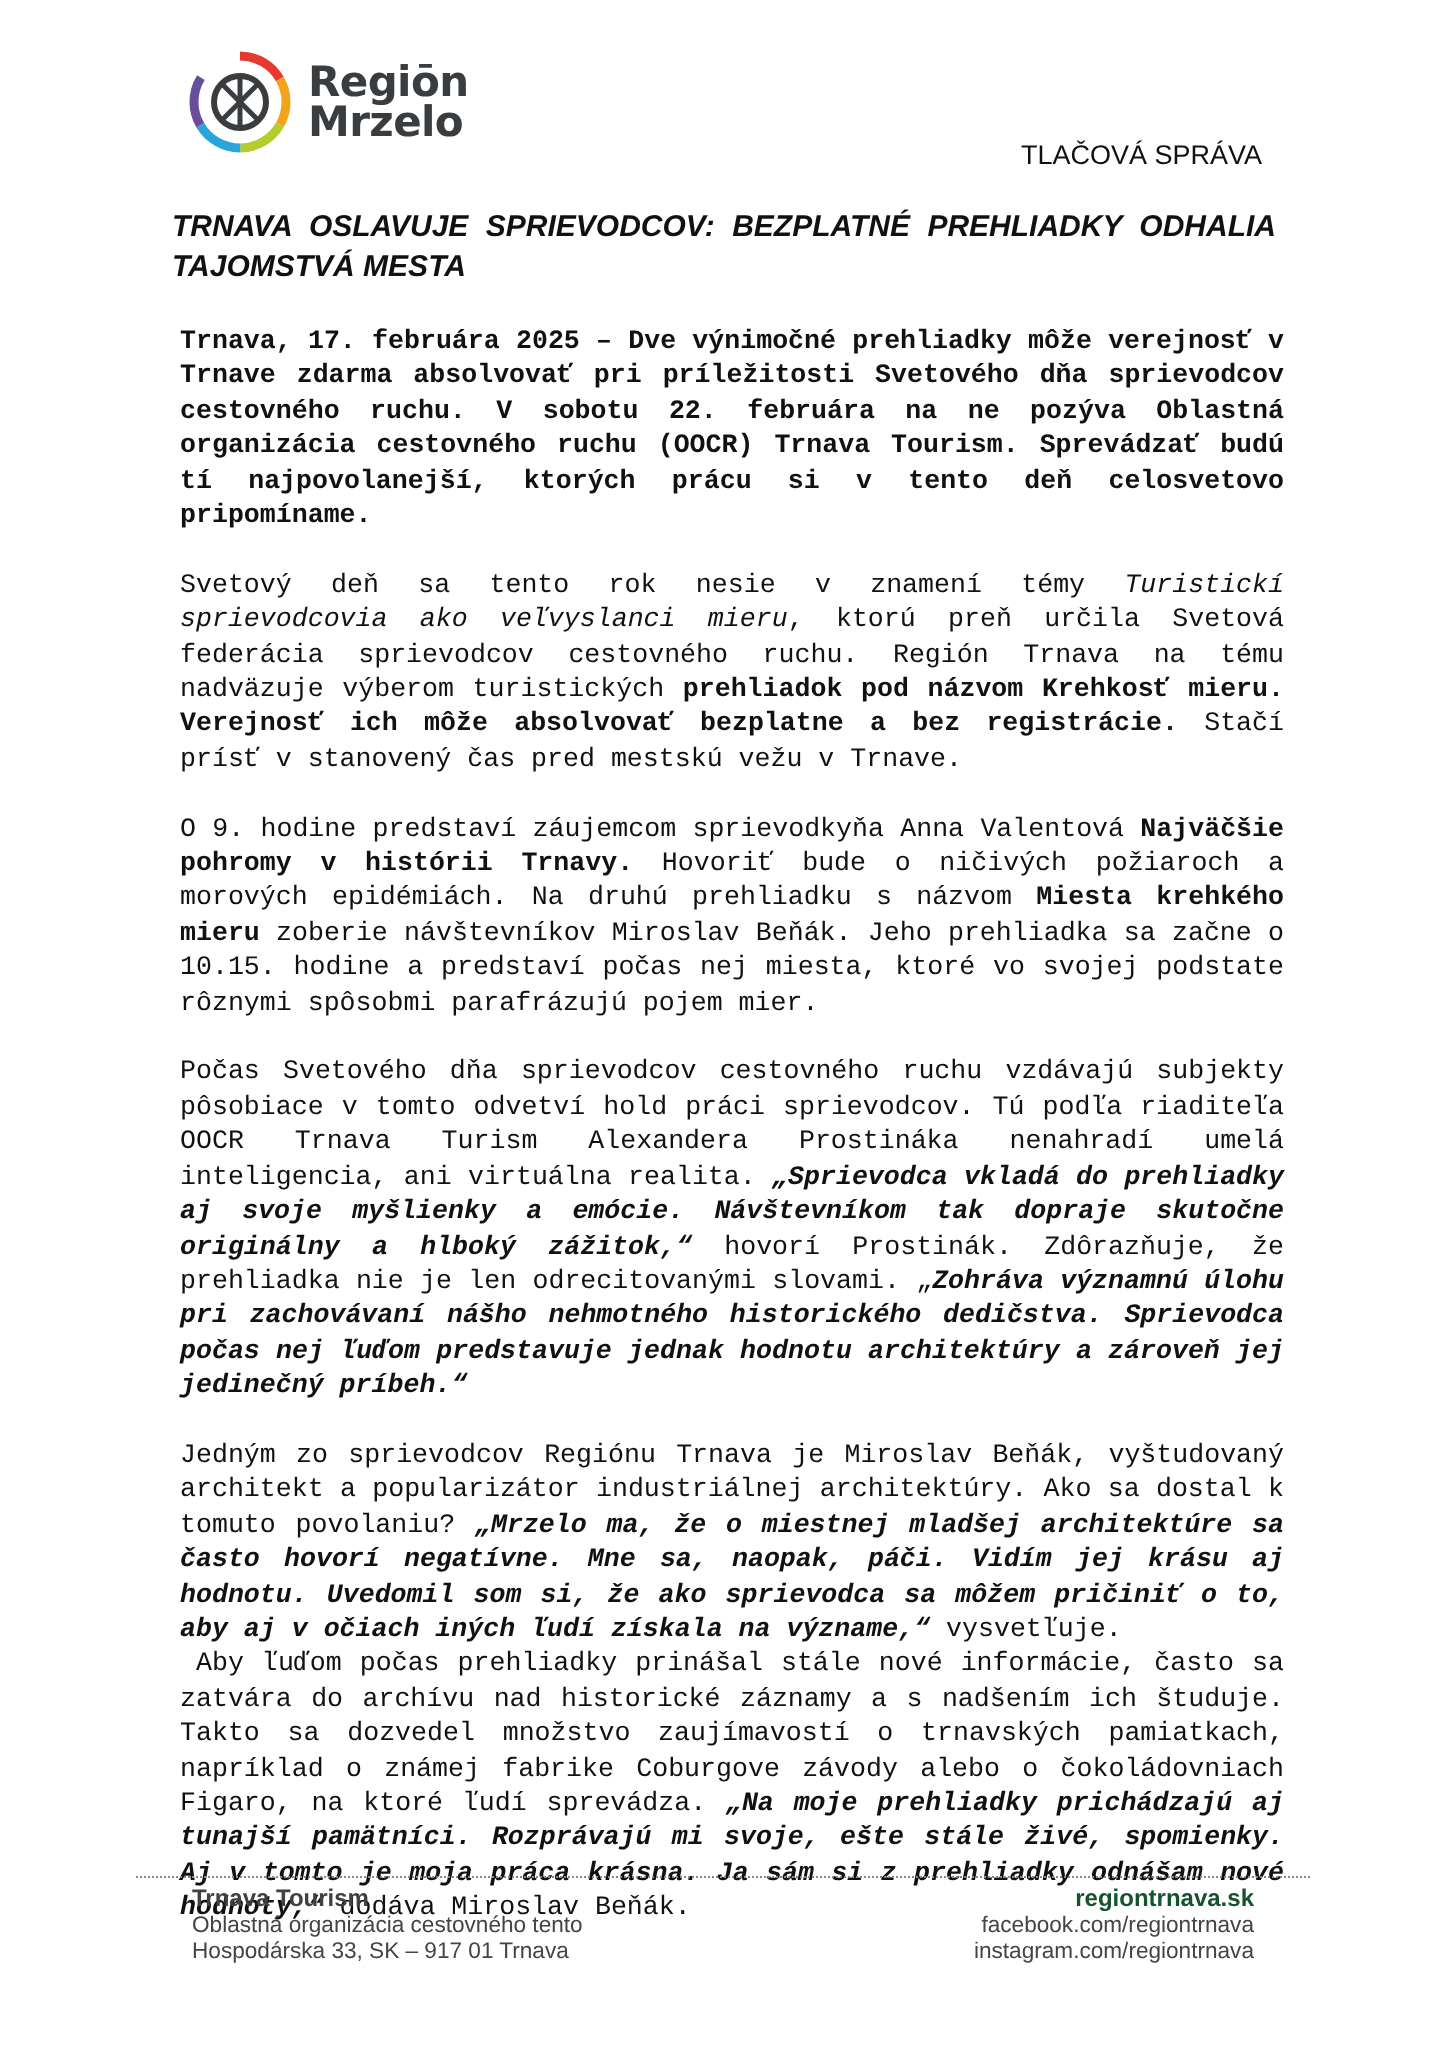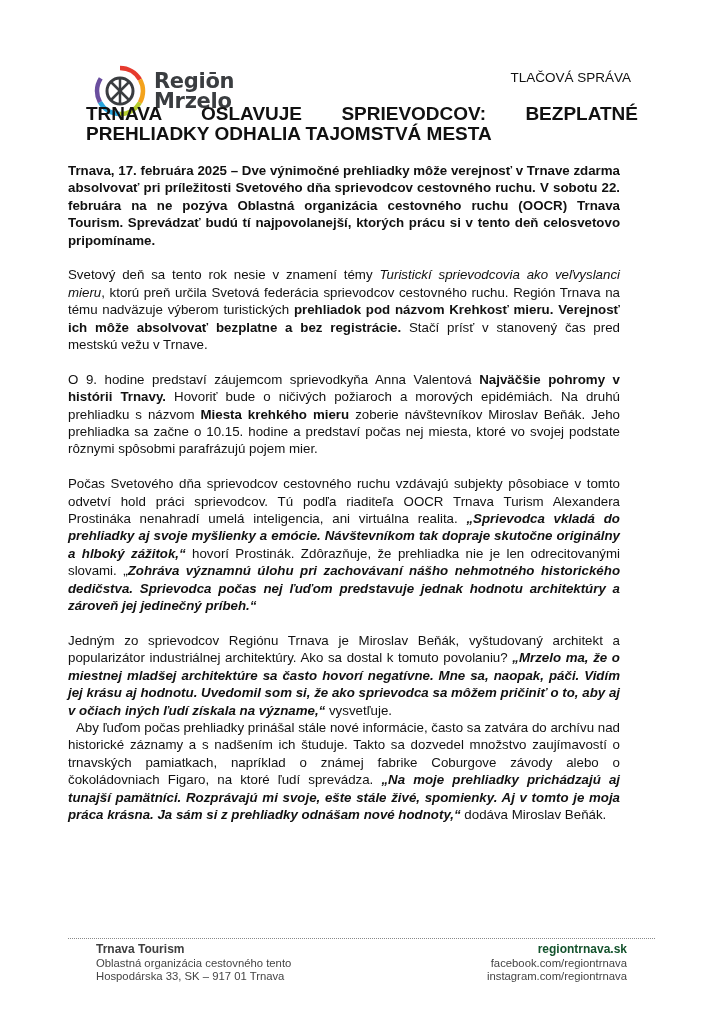--- a/index.html
+++ b/index.html
@@ -1,26 +1,26 @@
 <!DOCTYPE html>
 <html><head>
 <meta charset="utf-8">
 <style>
   html, body { margin: 0; padding: 0; background: #ffffff; }
   body { width: 723px; height: 1024px; position: relative; overflow: hidden;
          font-family: "Liberation Sans", sans-serif; color: #111; }
-  .logo { position: absolute; left: 93px; top: 24px; display: flex; align-items: center; margin-top: 40px; }
+  .logo { position: absolute; left: 93px; top: 24px; display: flex; align-items: center; }
   .logo svg { width: 54px; height: 54px; }
   .logo-text { margin-left: 7px; font-family: "DejaVu Sans", sans-serif; font-weight: bold;
                color: #3a3d40; font-size: 21px; line-height: 20px; letter-spacing: -0.3px; }
   .doc-type { position: absolute; right: 92px; top: 70px; font-size: 13.5px; color: #111; text-align: center; }
   .headline { position: absolute; left: 86px; width: 552px; top: 104px; font-weight: bold;
-              font-size: 19px; line-height: 20px; text-align: justify; text-align-last: left; }
-  .content { position: absolute; left: 68px; width: 552px; top: 162px; font-size: 13.3px;
-             line-height: 17.4px; }
+              font-size: 15px; line-height: 20px; text-align: justify; text-align-last: left; font-style: italic; }
+  .content { position: absolute; left: 90px; width: 552px; top: 162px; font-size: 13.3px;
+             line-height: 17.4px; font-family: Liberation Mono, monospace; }
   .content p { margin: 0 0 17.4px 0; text-align: justify; }
   .content p.tight { margin-bottom: 0; }
   .content h3 { margin: 0; font-size: 13.3px; font-weight: bold; line-height: 17.4px; }
   .content .indent { text-indent: 8px; }
   .b { font-weight: bold; }
   .i { font-style: italic; }
   .bi { font-weight: bold; font-style: italic; }
   .footer-rule { position: absolute; left: 68px; right: 68px; top: 938px;
                  border-top: 1px dotted #888; }
   .footer-left { position: absolute; left: 96px; top: 943px; font-size: 11.3px; line-height: 13.6px; color: #444; }

